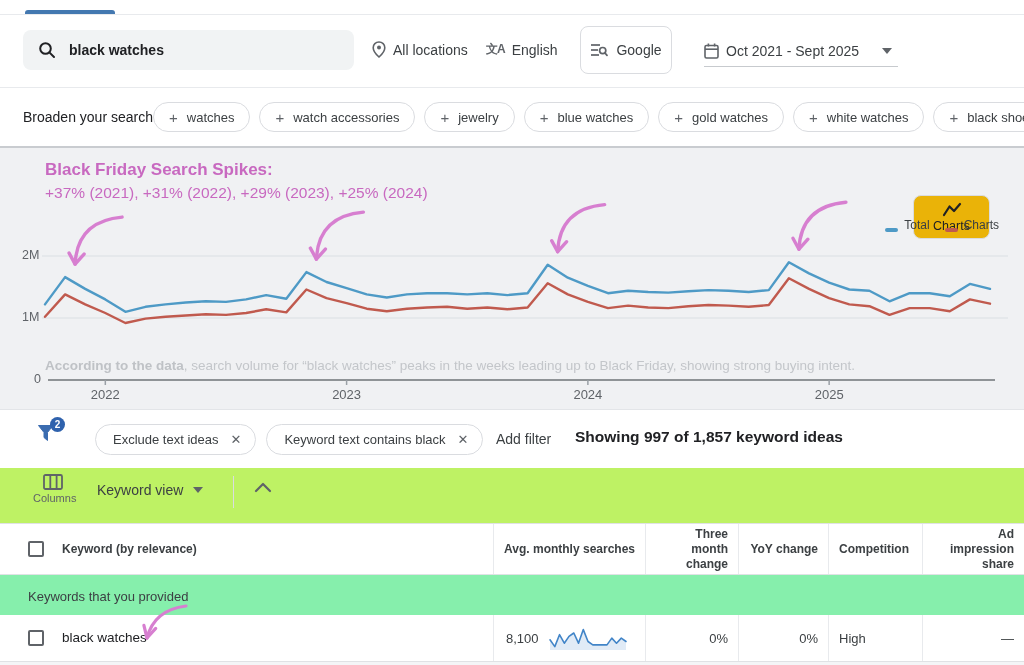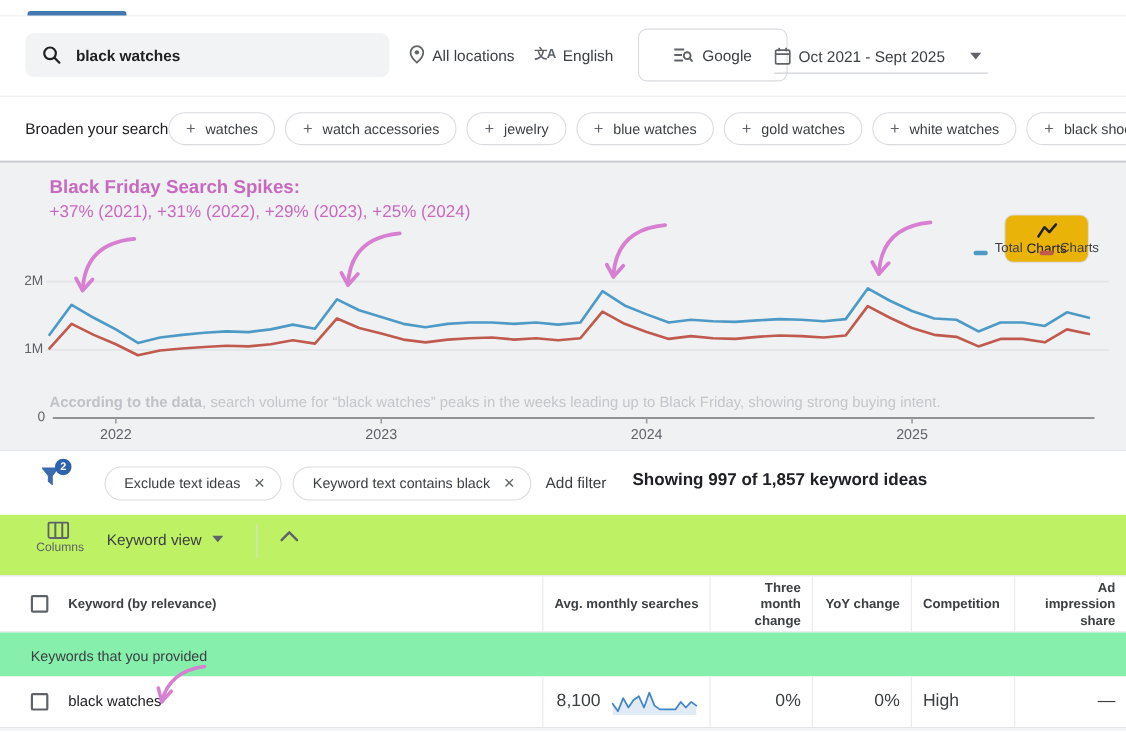--- a/index.html
+++ b/index.html
@@ -12,21 +12,21 @@
   .tab-underline { position:absolute; left:25px; top:10px; width:90px; height:4px; background:#4378b0; border-radius:3px 3px 0 0; }
 
   
   .searchrow { position:absolute; left:0; top:15px; width:1024px; height:73px; background:#fff; border-bottom:1px solid #e8eaed; }
   .search-box { position:absolute; left:23px; top:15px; width:331px; height:40px; background:#f1f3f4; border-radius:8px; display:flex; align-items:center; padding-left:15px; gap:13px; }
   .search-box span { font-size:14px; font-weight:bold; color:#202124; }
   .ctl { position:absolute; display:flex; align-items:center; gap:7px; font-size:14px; color:#3c4043; }
   .loc { left:372px; top:26px; }
   .lang { left:486px; top:26px; }
   .xa { font-size:12px; color:#5f6368; font-weight:bold; letter-spacing:-1px; }
-  .google-btn { position:absolute; left:580px; top:11px; width:136px; height:48px; background:#fff; border:1px solid #dadce0; border-radius:8px; display:flex; align-items:center; justify-content:center; gap:8px; font-size:14px; color:#3c4043; cursor:pointer; }
+  .google-btn { position:absolute; left:580px; top:11px; width:92px; height:48px; background:#fff; border:1px solid #dadce0; border-radius:8px; display:flex; align-items:center; justify-content:center; gap:8px; font-size:14px; color:#3c4043; cursor:pointer; }
   .date { left:704px; top:24px; height:28px; border-bottom:1px solid #c7cace; padding-bottom:4px; padding-right:6px; }
   .caret { width:0; height:0; border-left:5px solid transparent; border-right:5px solid transparent; border-top:6px solid #5f6368; margin-left:16px; }
 
   
   .broadenrow { position:absolute; left:0; top:88px; width:1024px; height:60px; background:#fff; border-bottom:2px solid #c9ccd0; }
   .broaden-label { position:absolute; left:23px; top:21px; font-size:14px; color:#202124; }
   .chips { position:absolute; left:153px; top:14px; display:flex; gap:9px; }
   .chip { height:30px; border:1px solid #dadce0; border-radius:16px; background:#fff; display:flex; align-items:center; gap:9px; padding:0 15px; font-size:13px; color:#3c4043; cursor:pointer; white-space:nowrap; }
   .chip .plus { color:#5f6368; font-size:15px; }
 
@@ -78,21 +78,21 @@
   .th { font-size:12px; font-weight:bold; color:#3c4043; }
   .th.r, .td.r { justify-content:flex-end; text-align:right; padding-right:10px; }
   .th.l, .td.l { justify-content:flex-start; padding-left:10px; }
   .wrap2 { line-height:1.25; }
   .cb { width:16px; height:16px; border:2px solid #5f6368; border-radius:2px; background:#fff; cursor:pointer; }
   .thead .cb { position:absolute; left:28px; top:17px; }
   .groupband { position:absolute; left:0; top:575px; width:1024px; height:40px; background:#86efac; }
   .group-label { position:absolute; left:28px; top:14px; font-size:13px; color:#3c4043; }
   .datarow { position:absolute; left:0; top:615px; width:1024px; height:47px; background:#fff; border-bottom:1px solid #e0e2e5; }
   .datarow .cb { position:absolute; left:28px; top:15px; }
-  .td { font-size:16px; color:#3c4043; }
+  .td { font-size:13px; color:#3c4043; }
   .kw { position:absolute; left:62px; top:15px; font-size:13.5px; color:#202124; }
   .metric-flex { display:flex; align-items:center; gap:8px; padding-left:12px; }
   .bottomband { position:absolute; left:0; top:662px; width:1024px; height:3px; background:#f4f5f7; }
   .kw-arrow { position:absolute; left:138px; top:602px; pointer-events:none; }
   svg { display:block; }
 </style>
 </head>
 <body>
 
 <div class="app">

